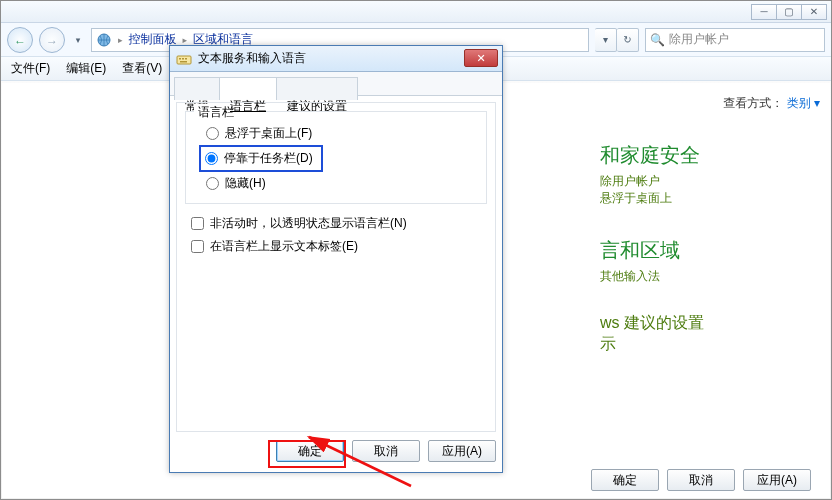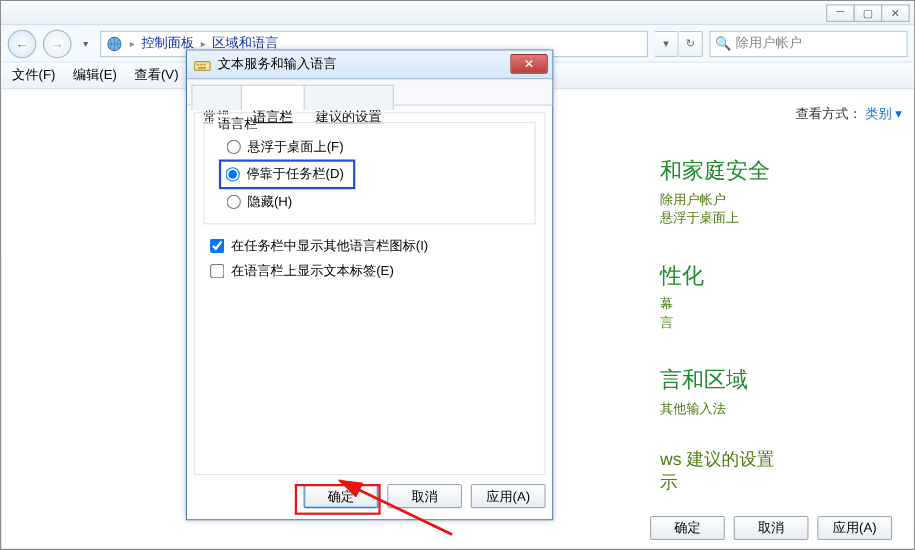--- a/index.html
+++ b/index.html
@@ -102,25 +102,20 @@
       <div class="viewlbl">
         <span>查看方式：</span>
         <a href="#">类别 ▾</a>
       </div>
       <div class="grp">
         <div class="hdr">和家庭安全</div>
         <div class="lnk">除用户帐户</div>
         <div class="lnk">悬浮于桌面上</div>
       </div>
       <div class="grp">
-        <div class="hdr">性化</div>
-        <div class="lnk">幕</div>
-        <div class="lnk">言</div>
-      </div>
-      <div class="grp">
         <div class="hdr">言和区域</div>
         <div class="lnk">其他输入法</div>
       </div>
       <div class="tip">
         <div class="lnk">ws 建议的设置</div>
         <div class="lnk">示</div>
       </div>
     </div>
   </div>
 
@@ -162,22 +157,22 @@
             <span>停靠于任务栏(D)</span>
           </label>
         </div>
         <label class="opt">
           <input type="radio" name="lb" style="">
           <span>隐藏(H)</span>
         </label>
       </div>
       <div style="height:8px"></div>
       <label class="chkrow">
-        <input type="checkbox" checked="" style="">
-        <span>在任务栏中显示其他语言栏图标(I)</span>
+        <input type="checkbox" style="">
+        <span>非活动时，以透明状态显示语言栏(N)</span>
       </label>
       <label class="chkrow">
         <input type="checkbox" style="">
         <span>在语言栏上显示文本标签(E)</span>
       </label>
     </div>
     <div class="dlg-buttons">
       <div class="btn primary">确定</div>
       <div class="btn">取消</div>
       <div class="btn">应用(A)</div>

